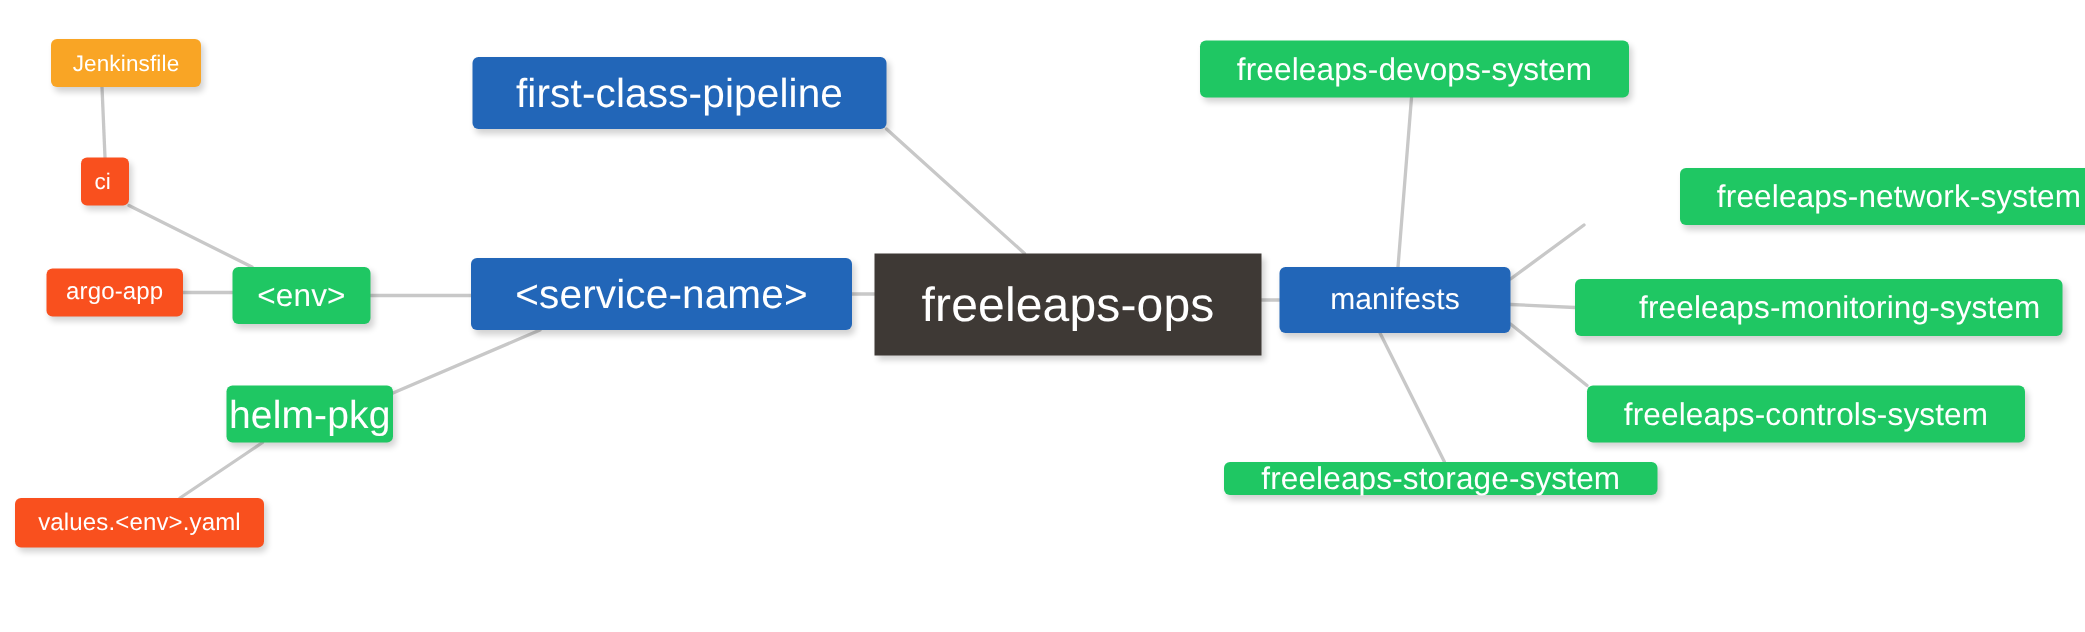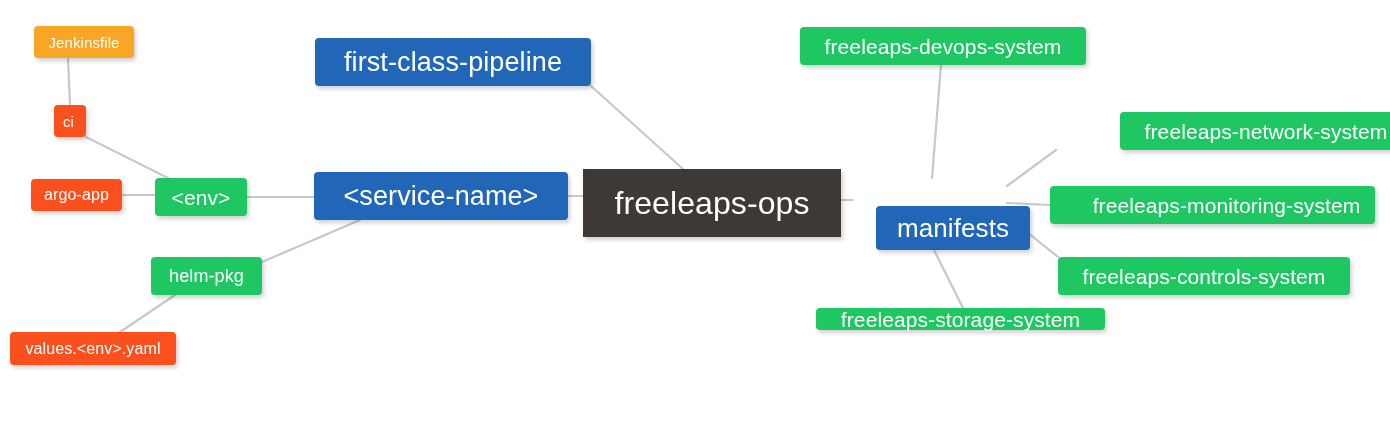--- a/index.html
+++ b/index.html
@@ -64,27 +64,27 @@
   <div id="node-layer">
       <div class="node root" style="left: 583px; top: 169px; width: 258px; height: 68px; background: rgb(62, 57, 53); font-size: 32px;">
         <span>freeleaps-ops</span>
       </div>
       <div class="node" style="left: 315px; top: 38px; width: 276px; height: 48px; background: rgb(34, 102, 184); font-size: 27px;">
         <span>first-class-pipeline</span>
       </div>
       <div class="node" style="left: 314px; top: 172px; width: 254px; height: 48px; background: rgb(34, 102, 184); font-size: 27px;">
         <span>&lt;service-name&gt;</span>
       </div>
-      <div class="node" style="left: 876px; top: 178px; width: 154px; height: 44px; background: rgb(34, 102, 184); font-size: 26px; margin-top: 28px;">
+      <div class="node" style="left: 853px; top: 178px; width: 154px; height: 44px; background: rgb(34, 102, 184); font-size: 20px;">
         <span>manifests</span>
       </div>
       <div class="node" style="left: 155px; top: 178px; width: 92px; height: 38px; background: rgb(31, 199, 99); font-size: 21px;">
         <span>&lt;env&gt;</span>
       </div>
-      <div class="node" style="left: 151px; top: 257px; width: 111px; height: 38px; background: rgb(31, 199, 99); font-size: 18px;">
+      <div class="node" style="left: 151px; top: 257px; width: 111px; height: 38px; background: rgb(31, 199, 99); font-size: 26px;">
         <span>helm-pkg</span>
       </div>
       <div class="node" style="left: 54px; top: 105px; width: 32px; height: 32px; background: rgb(249, 80, 30); font-size: 15px; justify-content: flex-end;">
         <span>ci</span>
       </div>
       <div class="node" style="left: 18px; top: 26px; width: 100px; height: 32px; background: rgb(249, 165, 37); font-size: 15px; margin-left: 16px;">
         <span>Jenkinsfile</span>
       </div>
       <div class="node" style="left: 31px; top: 179px; width: 91px; height: 32px; background: rgb(249, 80, 30); font-size: 16px;">
         <span>argo-app</span>

